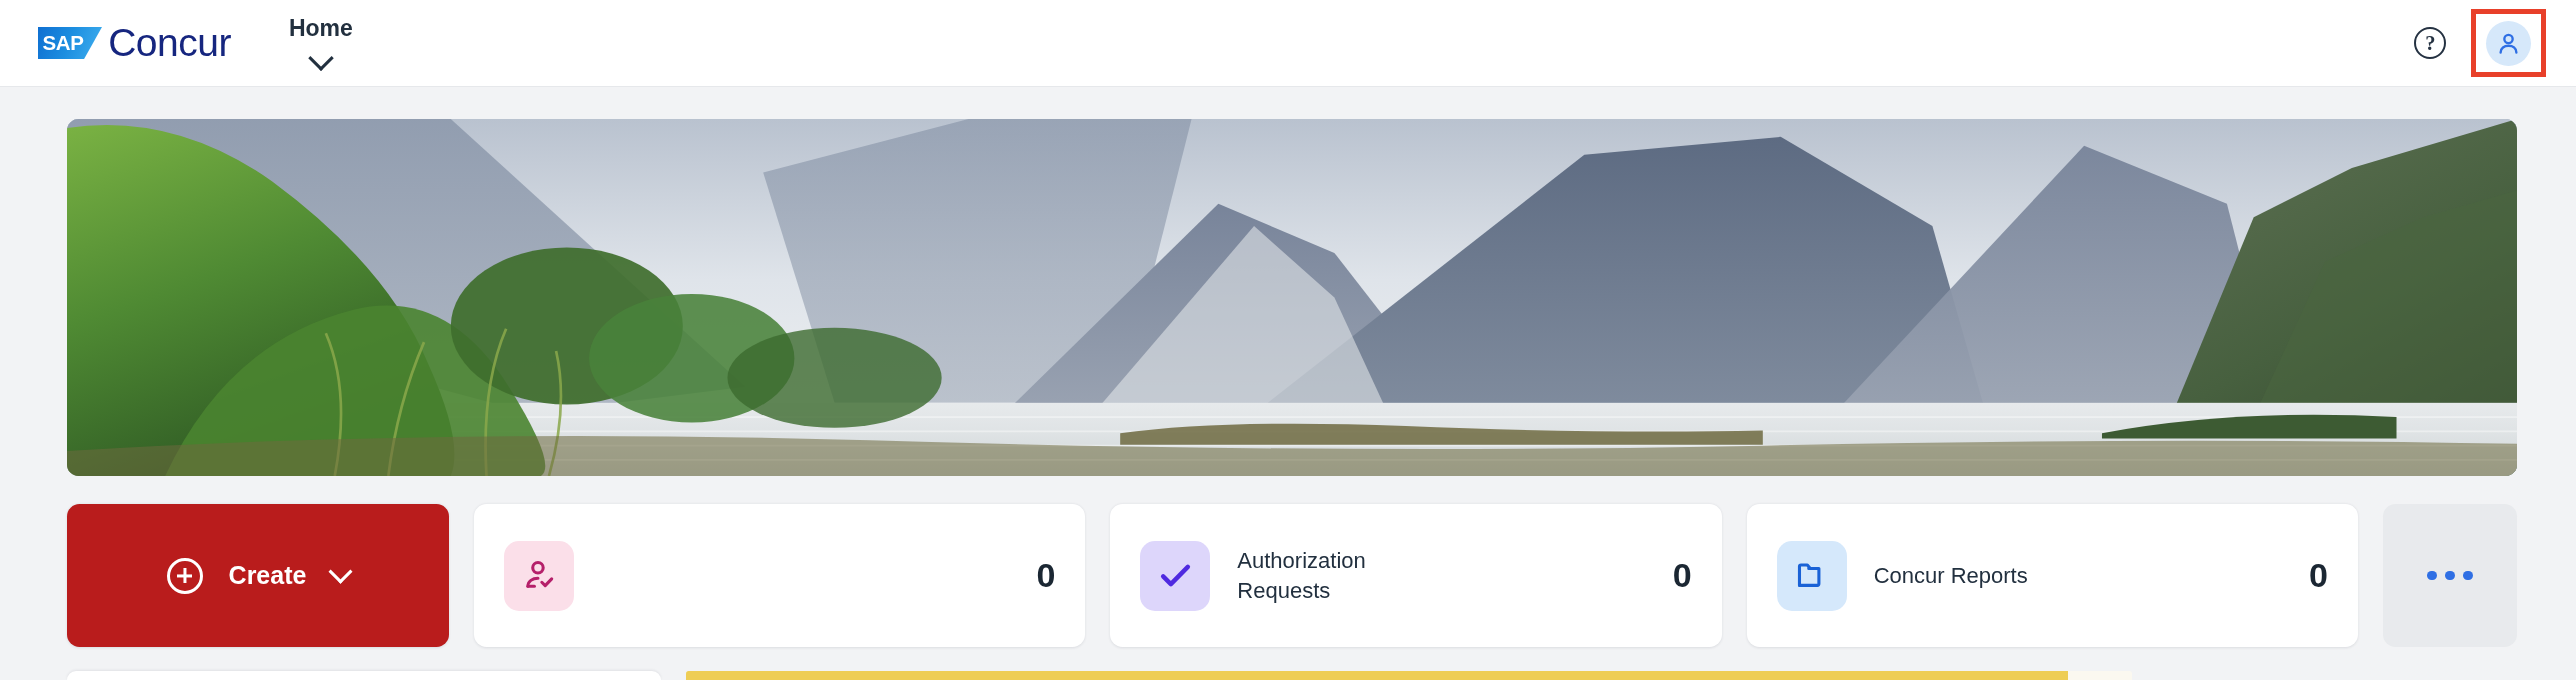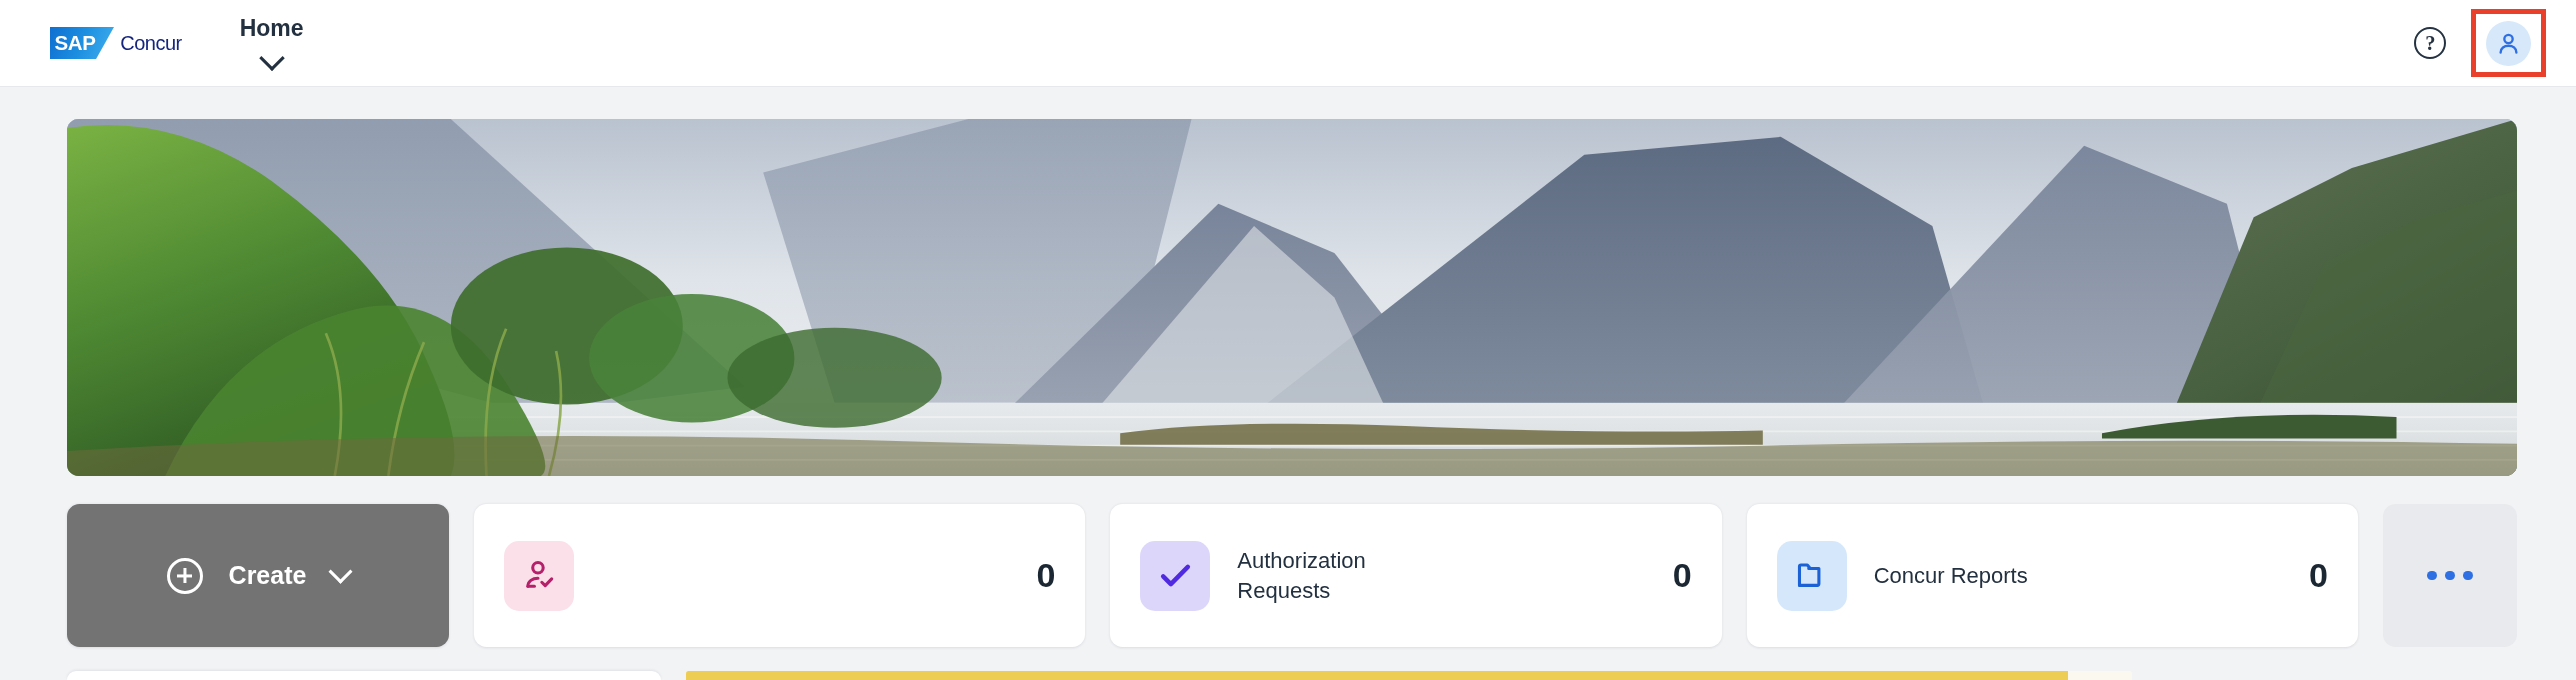--- a/index.html
+++ b/index.html
@@ -12,35 +12,35 @@
   }
 
   
   .header {
     position: absolute; top: 0; left: 0;
     width: 2576px; height: 87px;
     background: #ffffff;
     border-bottom: 0.9px solid #e6e8eb;
     display: flex; align-items: center;
   }
-  .brand { display: flex; align-items: center; margin-left: 50px; justify-content: center; }
+  .brand { display: flex; align-items: center; margin-left: 38px; justify-content: center; }
   .sap-mark {
     position: relative;
     width: 64px; height: 32px;
     background: linear-gradient(110deg, #0f6fd1 0%, #1c8ee0 48%, #41b0ef 100%);
     clip-path: polygon(0 0, 100% 0, 72% 100%, 0 100%);
     display: flex; align-items: center; justify-content: flex-start;
   }
   .sap-mark span {
     color: #ffffff; font-weight: bold; font-size: 20.5px;
     letter-spacing: -0.4px; padding-left: 4.5px;
     font-family: "Liberation Sans", sans-serif;
   }
   .brand-word {
-    color: #16267f; font-size: 20px; font-weight: 500;
+    color: #16267f; font-size: 39px; font-weight: 500;
     margin-left: 6.2px; letter-spacing: -0.5px;
   }
   .nav-home {
     display: flex; align-items: center; gap: 11.6px;
     margin-left: 58px; cursor: pointer; flex-direction: column;
   }
   .nav-home-label {
     font-size: 23px; font-weight: bold; color: #22303f;
   }
   .chev {
@@ -84,21 +84,21 @@
   .hero svg { display: block; width: 100%; height: 100%; }
 
   
   .cardrow {
     position: absolute; left: 67px; top: 504px;
     width: 2450px; height: 143px;
     display: flex; align-items: stretch; gap: 0;
   }
   .create-btn {
     width: 382px; height: 143px;
-    background: #737373; border-radius: 12.5px;
+    background: #b91c1c; border-radius: 12.5px;
     display: flex; align-items: center; justify-content: center;
     gap: 26px; cursor: pointer; border: none;
     box-shadow: 0 0.9px 2.7px rgba(20,30,50,.10);
   }
   .plus-circle {
     width: 36px; height: 36px; border-radius: 50%;
     border: 3.1px solid #ffffff; position: relative; flex: none;
   }
   .plus-circle::before, .plus-circle::after {
     content: ""; position: absolute; background: #ffffff;

